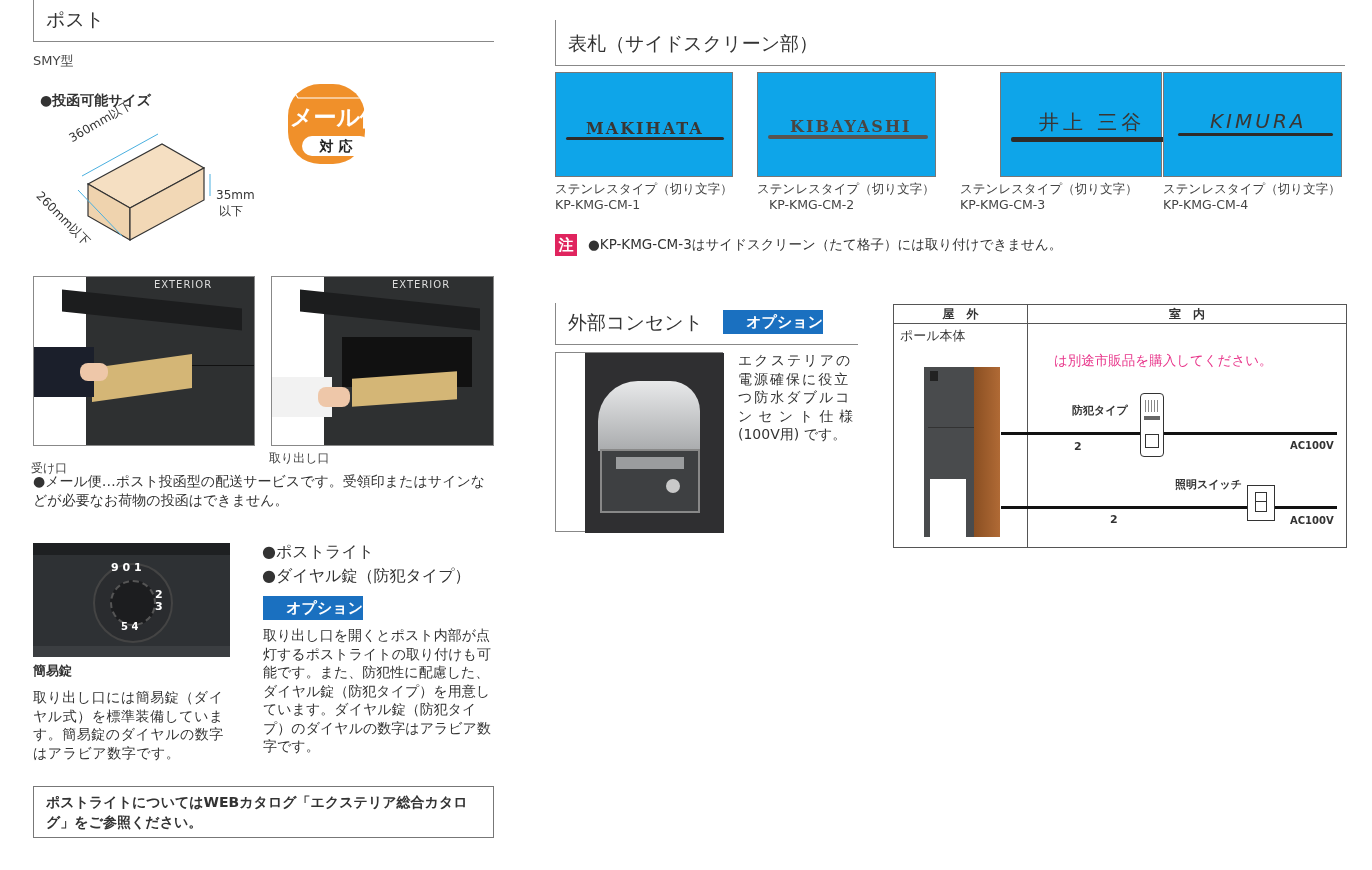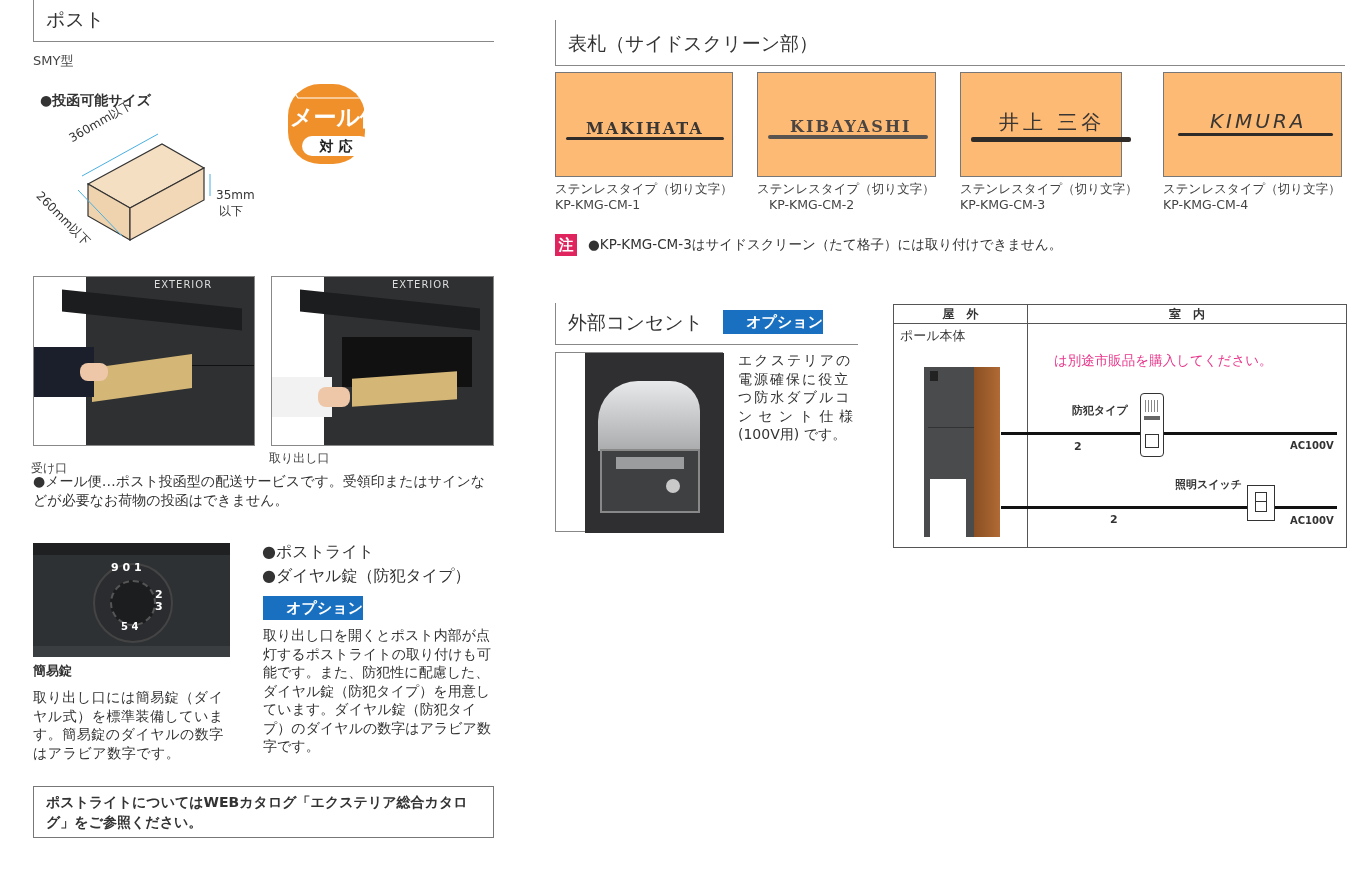--- a/index.html
+++ b/index.html
@@ -7,21 +7,21 @@
          font-family:"DejaVu Sans", "Liberation Sans", sans-serif; color:#333; }
   .abs { position:absolute; }
   .sec-title { position:absolute; border-left:1px solid #888; border-bottom:1px solid #888;
                font-size:19px; color:#333; padding-left:12px; box-sizing:border-box; }
   .sec-title span { position:absolute; left:12px; bottom:8px; white-space:nowrap; }
   .small { font-size:12px; color:#444; }
   .body-text { font-size:13.5px; line-height:18.5px; color:#333; }
   .photo { position:absolute; background:#2b2d2e; overflow:hidden; border:1px solid #888; box-sizing:border-box; }
   .opt-badge { position:absolute; background:#1a70c0; color:#fff; font-size:15px; font-weight:bold;
                text-align:right; line-height:24px; }
-  .plate { position:absolute; border:1px solid #777; background:#fdba74; box-sizing:border-box; }
+  .plate { position:absolute; border:1px solid #777; background:#0ea5e9; box-sizing:border-box; }
   .plate .bar { position:absolute; height:4px; background:#2f2b28; border-radius:2px; }
   .plate .name { position:absolute; font-family:"DejaVu Serif", serif; font-weight:bold; color:#3a3633;
                  letter-spacing:2px; white-space:nowrap; }
   .caption { position:absolute; font-size:12.5px; line-height:15px; color:#444; white-space:nowrap; }
   .line { position:absolute; background:#111; height:4px; }
 </style>
 </head>
 <body>
 
 <div class="sec-title" style="left:33px; top:0px; width:461px; height:42px;">
@@ -101,21 +101,21 @@
 </div>
 
 <div class="plate" style="left:555px; top:72px; width:178px; height:105px;">
   <div class="name" style="left:30px; top:46px; font-size:16px;">MAKIHATA</div>
   <div class="bar" style="left:10px; top:64px; width:158px; height:3px;"></div>
 </div>
 <div class="plate" style="left:757px; top:72px; width:179px; height:105px;">
   <div class="name" style="left:32px; top:44px; font-size:16px; color:#4a4542;">KIBAYASHI</div>
   <div class="bar" style="left:10px; top:62px; width:160px; height:4px; background:#5a5450;"></div>
 </div>
-<div class="plate" style="left:960px; top:72px; width:162px; height:105px;">
+<div class="plate" style="left:1000px; top:72px; width:162px; height:105px;">
   <div class="name" style="left:38px; top:36px; font-size:20px; font-family:'DejaVu Sans', sans-serif; font-weight:normal; letter-spacing:4px;">井上 三谷</div>
   <div class="bar" style="left:10px; top:64px; width:160px; height:5px;"></div>
 </div>
 <div class="plate" style="left:1163px; top:72px; width:179px; height:105px;">
   <div class="name" style="left:46px; top:36px; font-size:20px; font-family:'DejaVu Sans', sans-serif; font-weight:normal; font-style:italic; letter-spacing:3px;">KIMURA</div>
   <div class="bar" style="left:14px; top:60px; width:155px; height:3px;"></div>
 </div>
 
 <div class="caption" style="left:555px; top:181px;">ステンレスタイプ（切り文字）</div>
 <div class="caption" style="left:555px; top:197px;">KP-KMG-CM-1</div>

